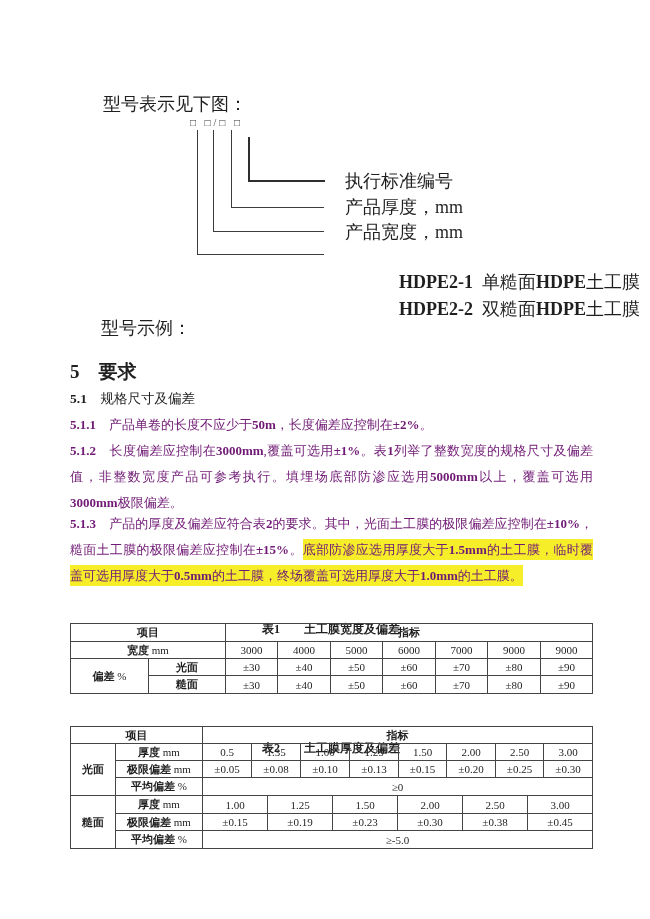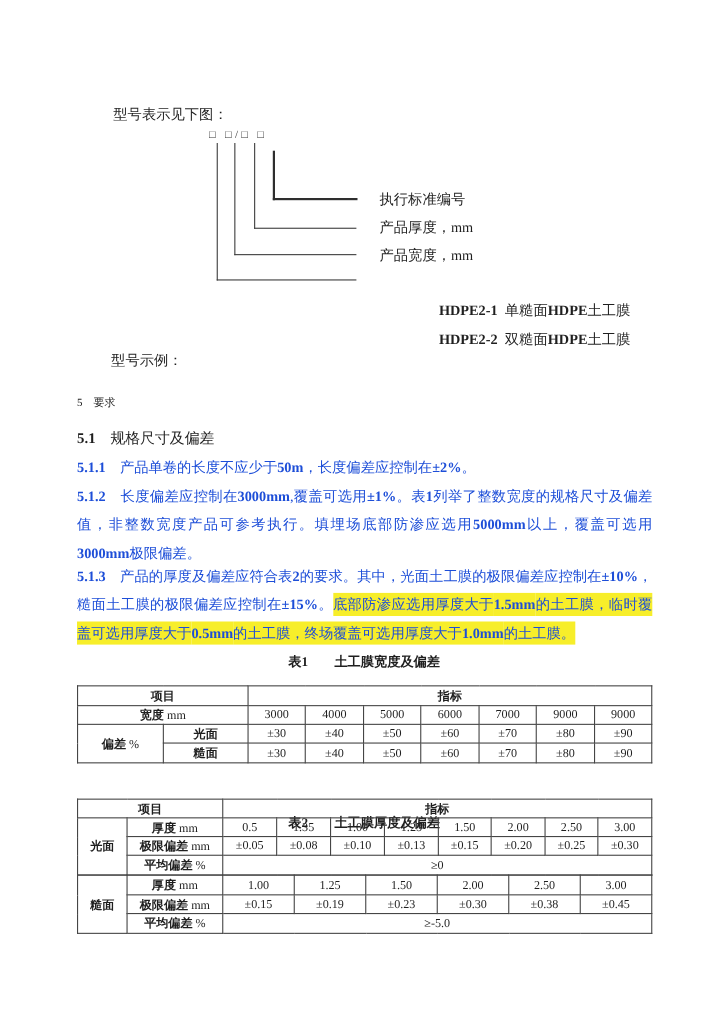--- a/index.html
+++ b/index.html
@@ -1,29 +1,29 @@
 <!DOCTYPE html>
 <html><head>
 <meta charset="utf-8">
 <style>
   html,body{margin:0;padding:0;background:#ffffff;}
   .page{
     position:relative;width:650px;height:919px;background:#ffffff;overflow:hidden;
     font-family:"Liberation Serif","DejaVu Serif",serif;color:#1f1f1f;
   }
   .abs{position:absolute;}
-  .txt{font-size:13px;line-height:16px;white-space:pre;}
+  .txt{font-size:18px;line-height:16px;white-space:pre;}
   .boxes{font-size:10px;letter-spacing:3px;color:#333;}
   
   .diag{border-left:1px solid #3c3c3c;border-bottom:1px solid #3c3c3c;}
   .diag.thick{border-left:2px solid #2e2e2e;border-bottom:2px solid #2e2e2e;}
-  .para{font-size:13px;line-height:26px;text-align:justify;color:#1d4ed8;}
+  .para{font-size:13px;line-height:26px;text-align:justify;color:#701a75;}
   .b{font-weight:bold;}
   .hl{background:#f7ee2a;padding:3px 0;}
-  .heading{font-size:10px;font-weight:normal;white-space:pre;}
+  .heading{font-size:19px;font-weight:bold;white-space:pre;}
   .tbl-title{font-size:12px;font-weight:bold;text-align:center;width:522px;white-space:pre;}
   table{border-collapse:collapse;table-layout:fixed;width:522px;font-size:11px;color:#1f1f1f;}
   td{border:1px solid #454545;text-align:center;vertical-align:middle;padding:0;overflow:hidden;white-space:pre;}
   tr{height:17px;}
   .t2b{margin-top:-1px;}
 </style>
 </head>
 <body>
 
 <div class="page">
@@ -45,21 +45,21 @@
 
   <div class="abs txt" style="left:101px;top:320px;">型号示例：</div>
 
   <div class="abs heading" style="left:70px;top:359px;">5　要求</div>
   <div class="abs txt" style="left:70px;top:391px;font-size:13.5px;"><span class="b">5.1</span><span>　规格尺寸及偏差</span></div>
 
   <div class="abs para" style="left:70px;top:412px;width:523px;"><span class="b">5.1.1</span><span>　产品单卷的长度不应少于</span><span class="b">50m</span><span>，长度偏差应控制在</span><span class="b">±2%</span><span>。</span></div>
   <div class="abs para" style="left:70px;top:438px;width:523px;"><span class="b">5.1.2</span><span>　长度偏差应控制在</span><span class="b">3000mm</span><span>,覆盖可选用</span><span class="b">±1%</span><span>。表</span><span class="b">1</span><span>列举了整数宽度的规格尺寸及偏差值，非整数宽度产品可参考执行。填埋场底部防渗应选用</span><span class="b">5000mm</span><span>以上，覆盖可选用</span><span class="b">3000mm</span><span>极限偏差。</span></div>
   <div class="abs para" style="left:70px;top:511px;width:523px;"><span class="b">5.1.3</span><span>　产品的厚度及偏差应符合表</span><span class="b">2</span><span>的要求。其中，光面土工膜的极限偏差应控制在</span><span class="b">±10%</span><span>，糙面土工膜的极限偏差应控制在</span><span class="b">±15%</span><span>。</span><span class="hl">底部防渗应选用厚度大于</span><span class="b hl">1.5mm</span><span class="hl">的土工膜，临时覆盖可选用厚度大于</span><span class="b hl">0.5mm</span><span class="hl">的土工膜，终场覆盖可选用厚度大于</span><span class="b hl">1.0mm</span><span class="hl">的土工膜。</span></div>
 
-  <div class="abs tbl-title" style="left:70px;top:593px;">表1　　土工膜宽度及偏差</div>
+  <div class="abs tbl-title" style="left:70px;top:621px;">表1　　土工膜宽度及偏差</div>
   <div class="abs" style="left:70px;top:623px;">
     <table>
       <colgroup>
         <col style="width:78px">
           <col style="width:77px">
         <col style="width:52px">
           <col style="width:53px">
           <col style="width:52px">
           <col style="width:53px">
           <col style="width:52px">

